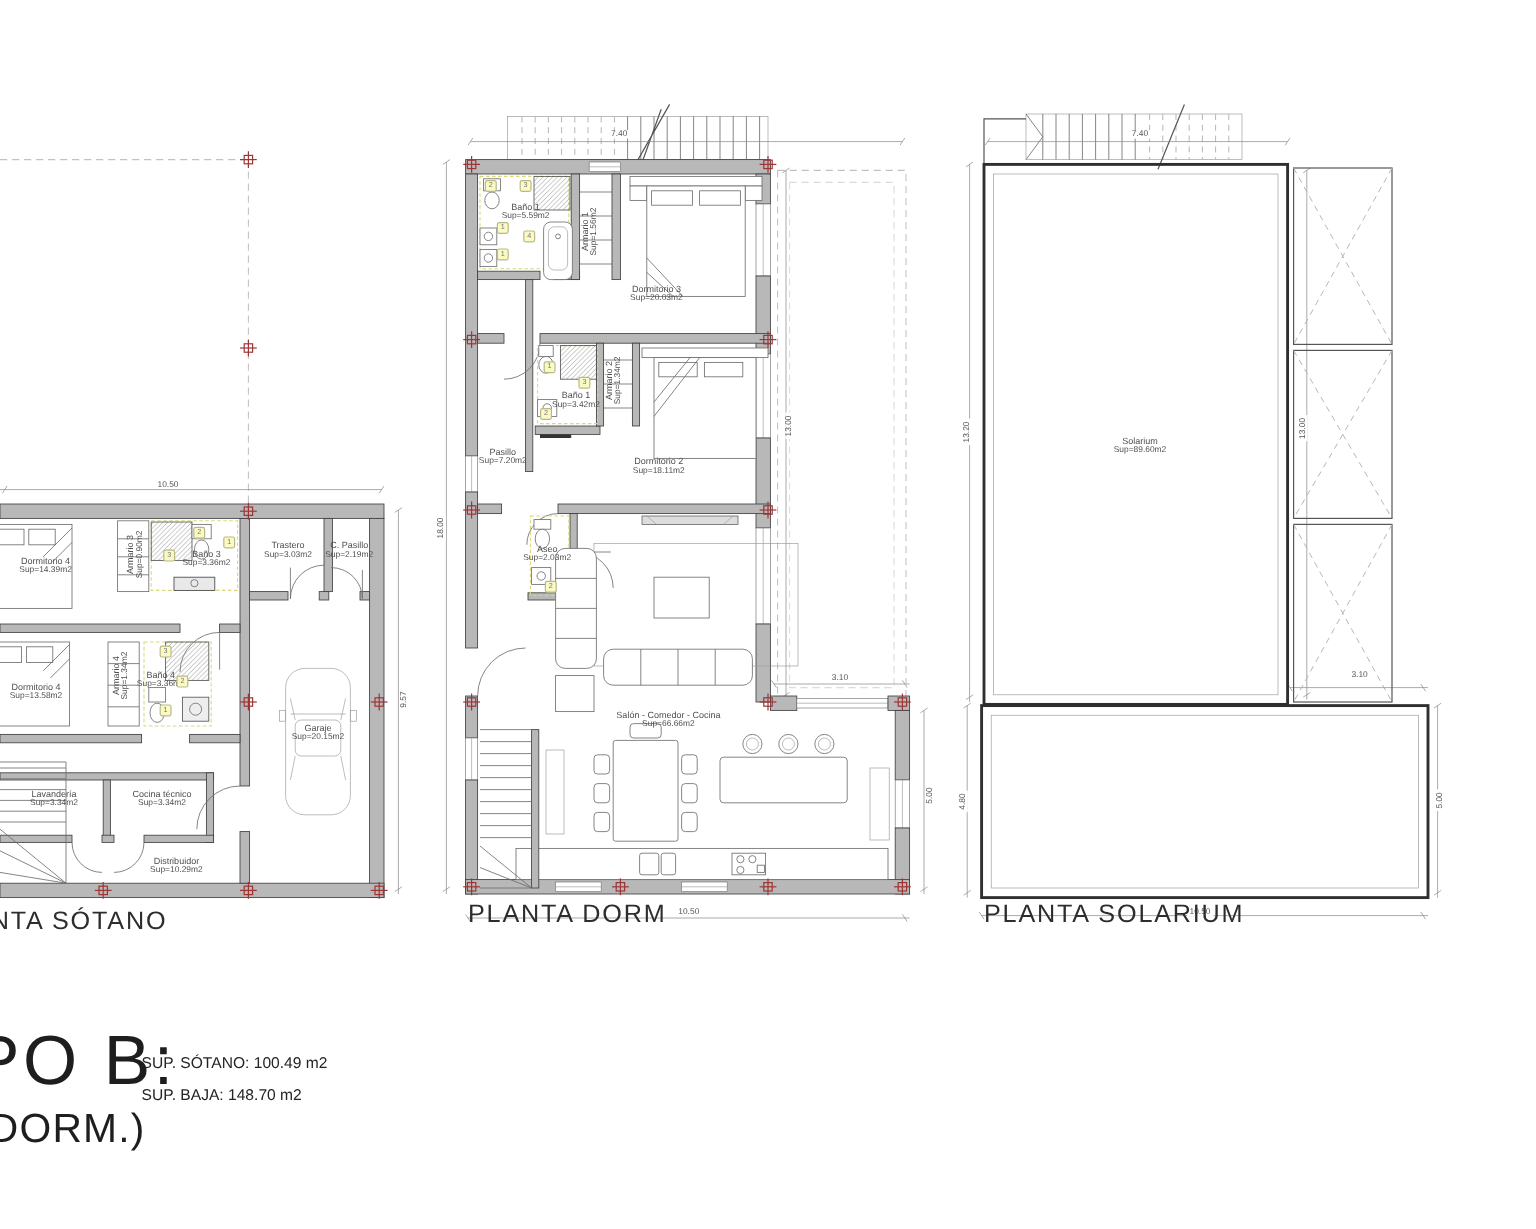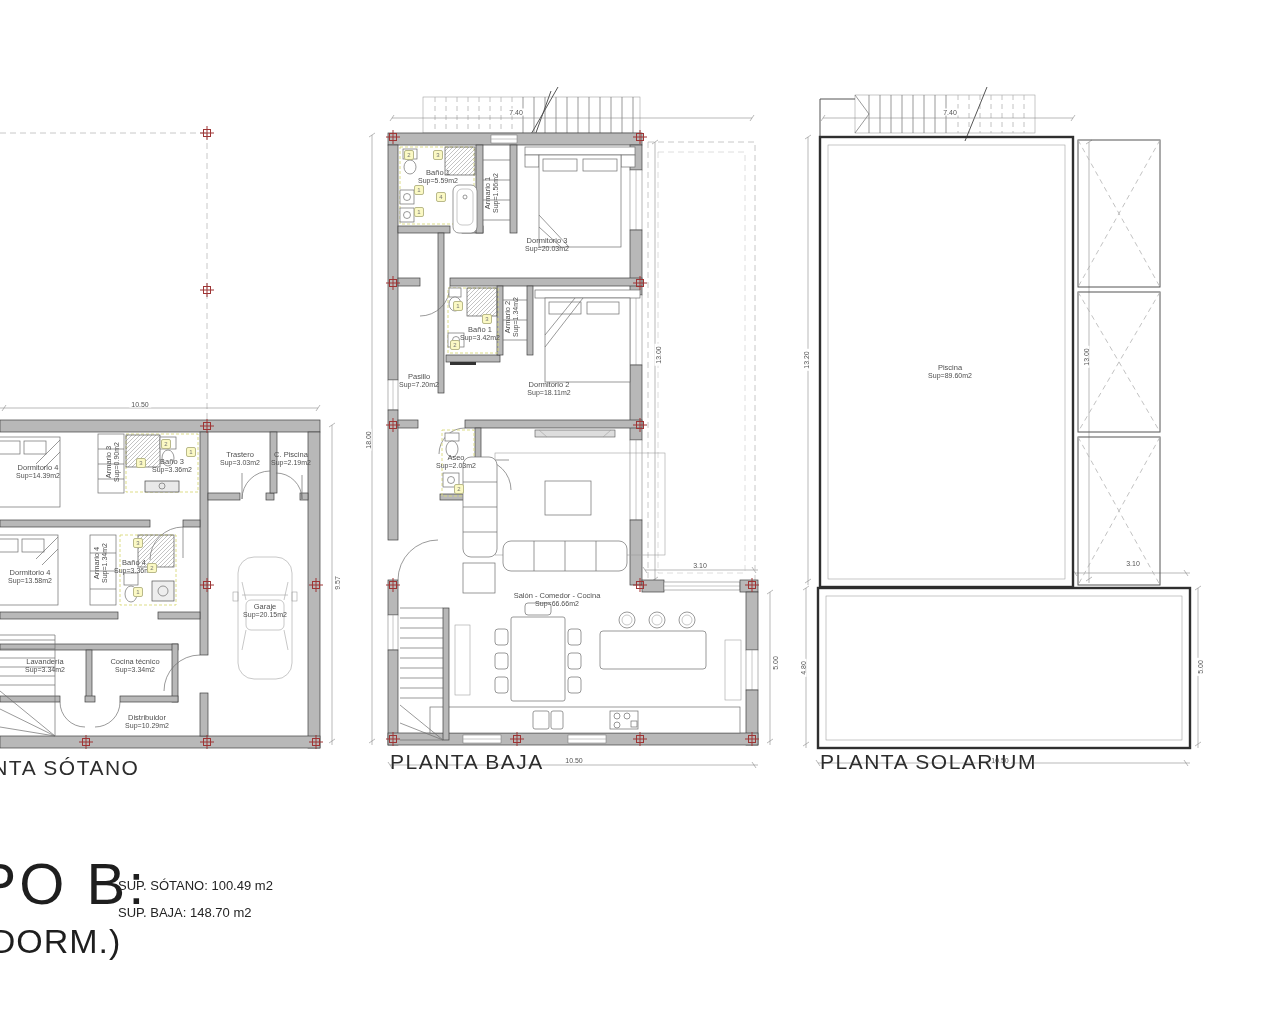--- a/index.html
+++ b/index.html
@@ -376,21 +376,21 @@
   </div>
   <div class="rlabel" style="left:172px;top:466px">
     <span>Baño 3</span>
     <span class="area">Sup=3.36m2</span>
   </div>
   <div class="rlabel" style="left:240px;top:459px">
     <span>Trastero</span>
     <span class="area">Sup=3.03m2</span>
   </div>
   <div class="rlabel" style="left:291px;top:459px">
-    <span>C. Piscina</span>
+    <span>C. Pasillo</span>
     <span class="area">Sup=2.19m2</span>
   </div>
   <div class="rlabel" style="left:30px;top:577px">
     <span>Dormitorio 4</span>
     <span class="area">Sup=13.58m2</span>
   </div>
   <div class="rlabel vert" style="left:101px;top:563px">
     <span>Armario 4</span>
     <span class="area">Sup=1.34m2</span>
   </div>
@@ -460,34 +460,34 @@
   <div class="rlabel" style="left:557px;top:600px">
     <span>Salón - Comedor - Cocina</span>
     <span class="area">Sup=66.66m2</span>
   </div>
   <div class="dim" style="left:516px;top:112px">7.40</div>
   <div class="dim vert" style="left:368px;top:440px">18.00</div>
   <div class="dim vert" style="left:658px;top:355px">13.00</div>
   <div class="dim" style="left:700px;top:565px">3.10</div>
   <div class="dim vert" style="left:775px;top:663px">5.00</div>
   <div class="dim" style="left:574px;top:760px">10.50</div>
-  <div class="plan-title" style="left:390px;top:750px">PLANTA BAJA</div>
+  <div class="plan-title" style="left:390px;top:750px">PLANTA DORM</div>
 
   <div class="badge" style="left:409px;top:155px">2</div>
   <div class="badge" style="left:438px;top:155px">3</div>
   <div class="badge" style="left:419px;top:190px">1</div>
   <div class="badge" style="left:441px;top:197px">4</div>
   <div class="badge" style="left:419px;top:212px">1</div>
   <div class="badge" style="left:458px;top:306px">1</div>
   <div class="badge" style="left:487px;top:319px">3</div>
   <div class="badge" style="left:455px;top:345px">2</div>
   <div class="badge" style="left:459px;top:489px">2</div>
 
   <div class="rlabel" style="left:950px;top:372px">
-    <span>Piscina</span>
+    <span>Solarium</span>
     <span class="area">Sup=89.60m2</span>
   </div>
   <div class="dim" style="left:950px;top:112px">7.40</div>
   <div class="dim vert" style="left:806px;top:360px">13.20</div>
   <div class="dim vert" style="left:1086px;top:357px">13.00</div>
   <div class="dim" style="left:1133px;top:563px">3.10</div>
   <div class="dim vert" style="left:803px;top:668px">4.80</div>
   <div class="dim vert" style="left:1200px;top:667px">5.00</div>
   <div class="dim" style="left:1000px;top:760px">10.50</div>
   <div class="plan-title" style="left:820px;top:750px">PLANTA SOLARIUM</div>

